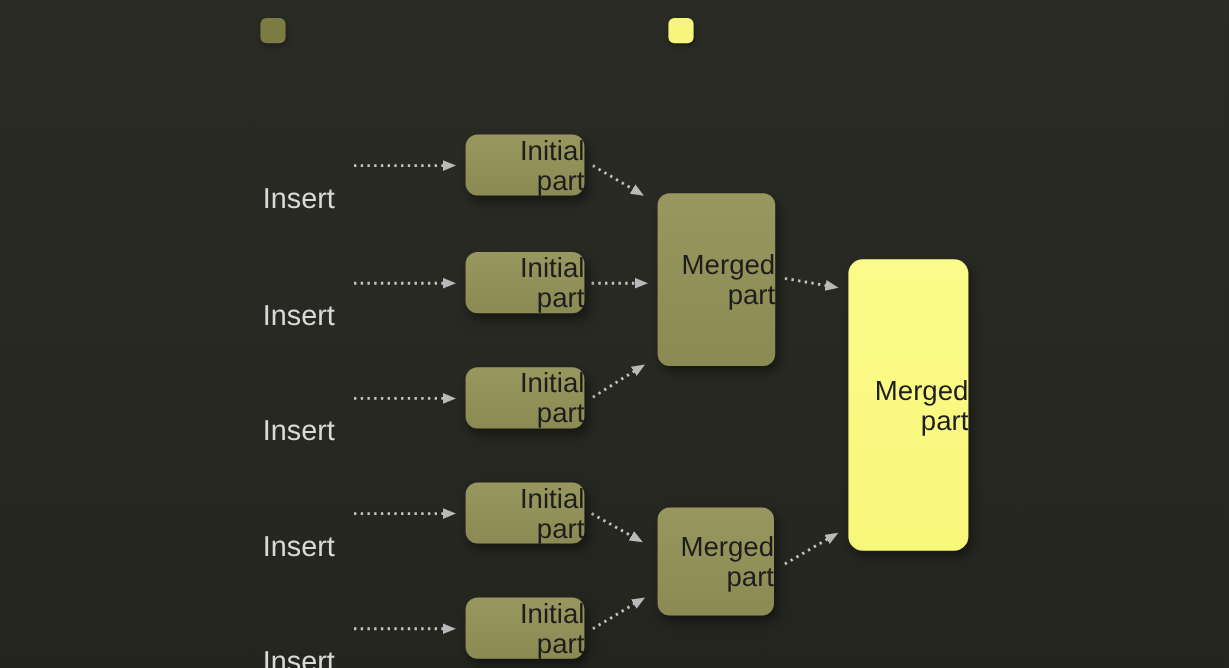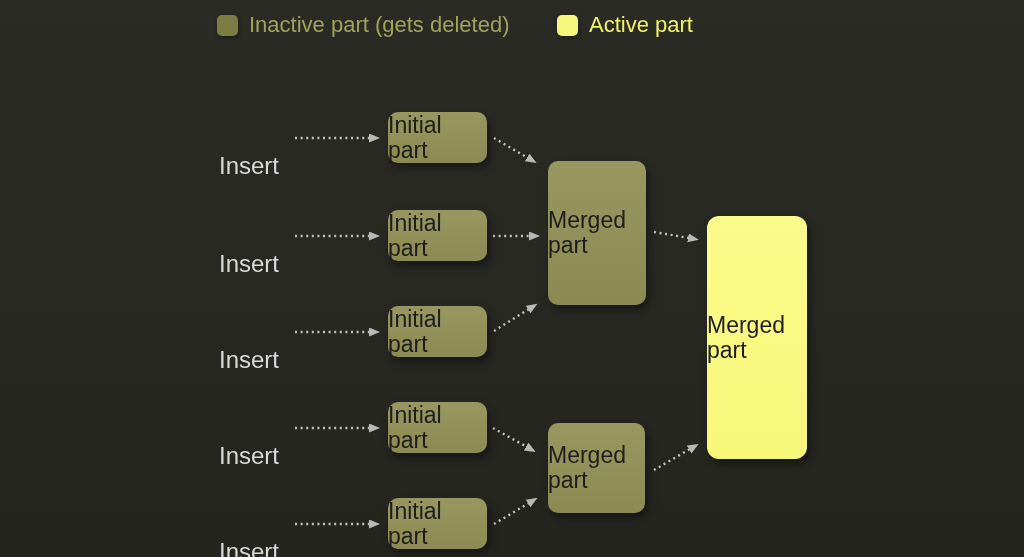--- a/index.html
+++ b/index.html
@@ -61,21 +61,21 @@
     white-space: nowrap;
     margin-top: 28px;
   }
 
   
   .part {
     position: absolute;
     display: flex;
     align-items: center;
     justify-content: center;
-    text-align: left;
+    text-align: right;
     font-size: 23px;
     line-height: 1.07;
     color: #1d1d1d;
     border-radius: 10px;
     box-shadow: 3px 5px 9px rgba(0,0,0,0.45);
   }
   .part.inactive { background: linear-gradient(180deg, #97975f 0%, #8a8a52 100%); }
   .part.active   { background: linear-gradient(180deg, #fbfb8b 0%, #f7f77a 100%); }
 
   .part.initial { left: 388px; width: 99px; height: 51px; }
@@ -89,25 +89,23 @@
   .part.merged-b { left: 548px; top: 423px; width: 97px; height: 90px; }
   .part.final    { left: 707px; top: 216px; width: 100px; height: 243px; border-radius: 12px; }
 </style>
 </head>
 <body>
 
 <div class="canvas">
 
   <div class="legend-item inactive">
     <span class="swatch inactive"></span>
-    <span class="legend-label inactive">Inactive part (gets deleted)</span>
   </div>
   <div class="legend-item active">
     <span class="swatch active"></span>
-    <span class="legend-label active">Active part</span>
   </div>
 
   <svg class="arrows" viewBox="0 0 1024 557">
     <defs>
       <marker id="ah" markerUnits="userSpaceOnUse" markerWidth="14" markerHeight="12" refX="1" refY="4.5" orient="auto">
         <path d="M0,0 L11,4.5 L0,9 Z" fill="#b9b9b9"></path>
       </marker>
     </defs>
 
     <line class="arrow-line" x1="295" y1="138" x2="370" y2="138" marker-end="url(#ah)"></line>

